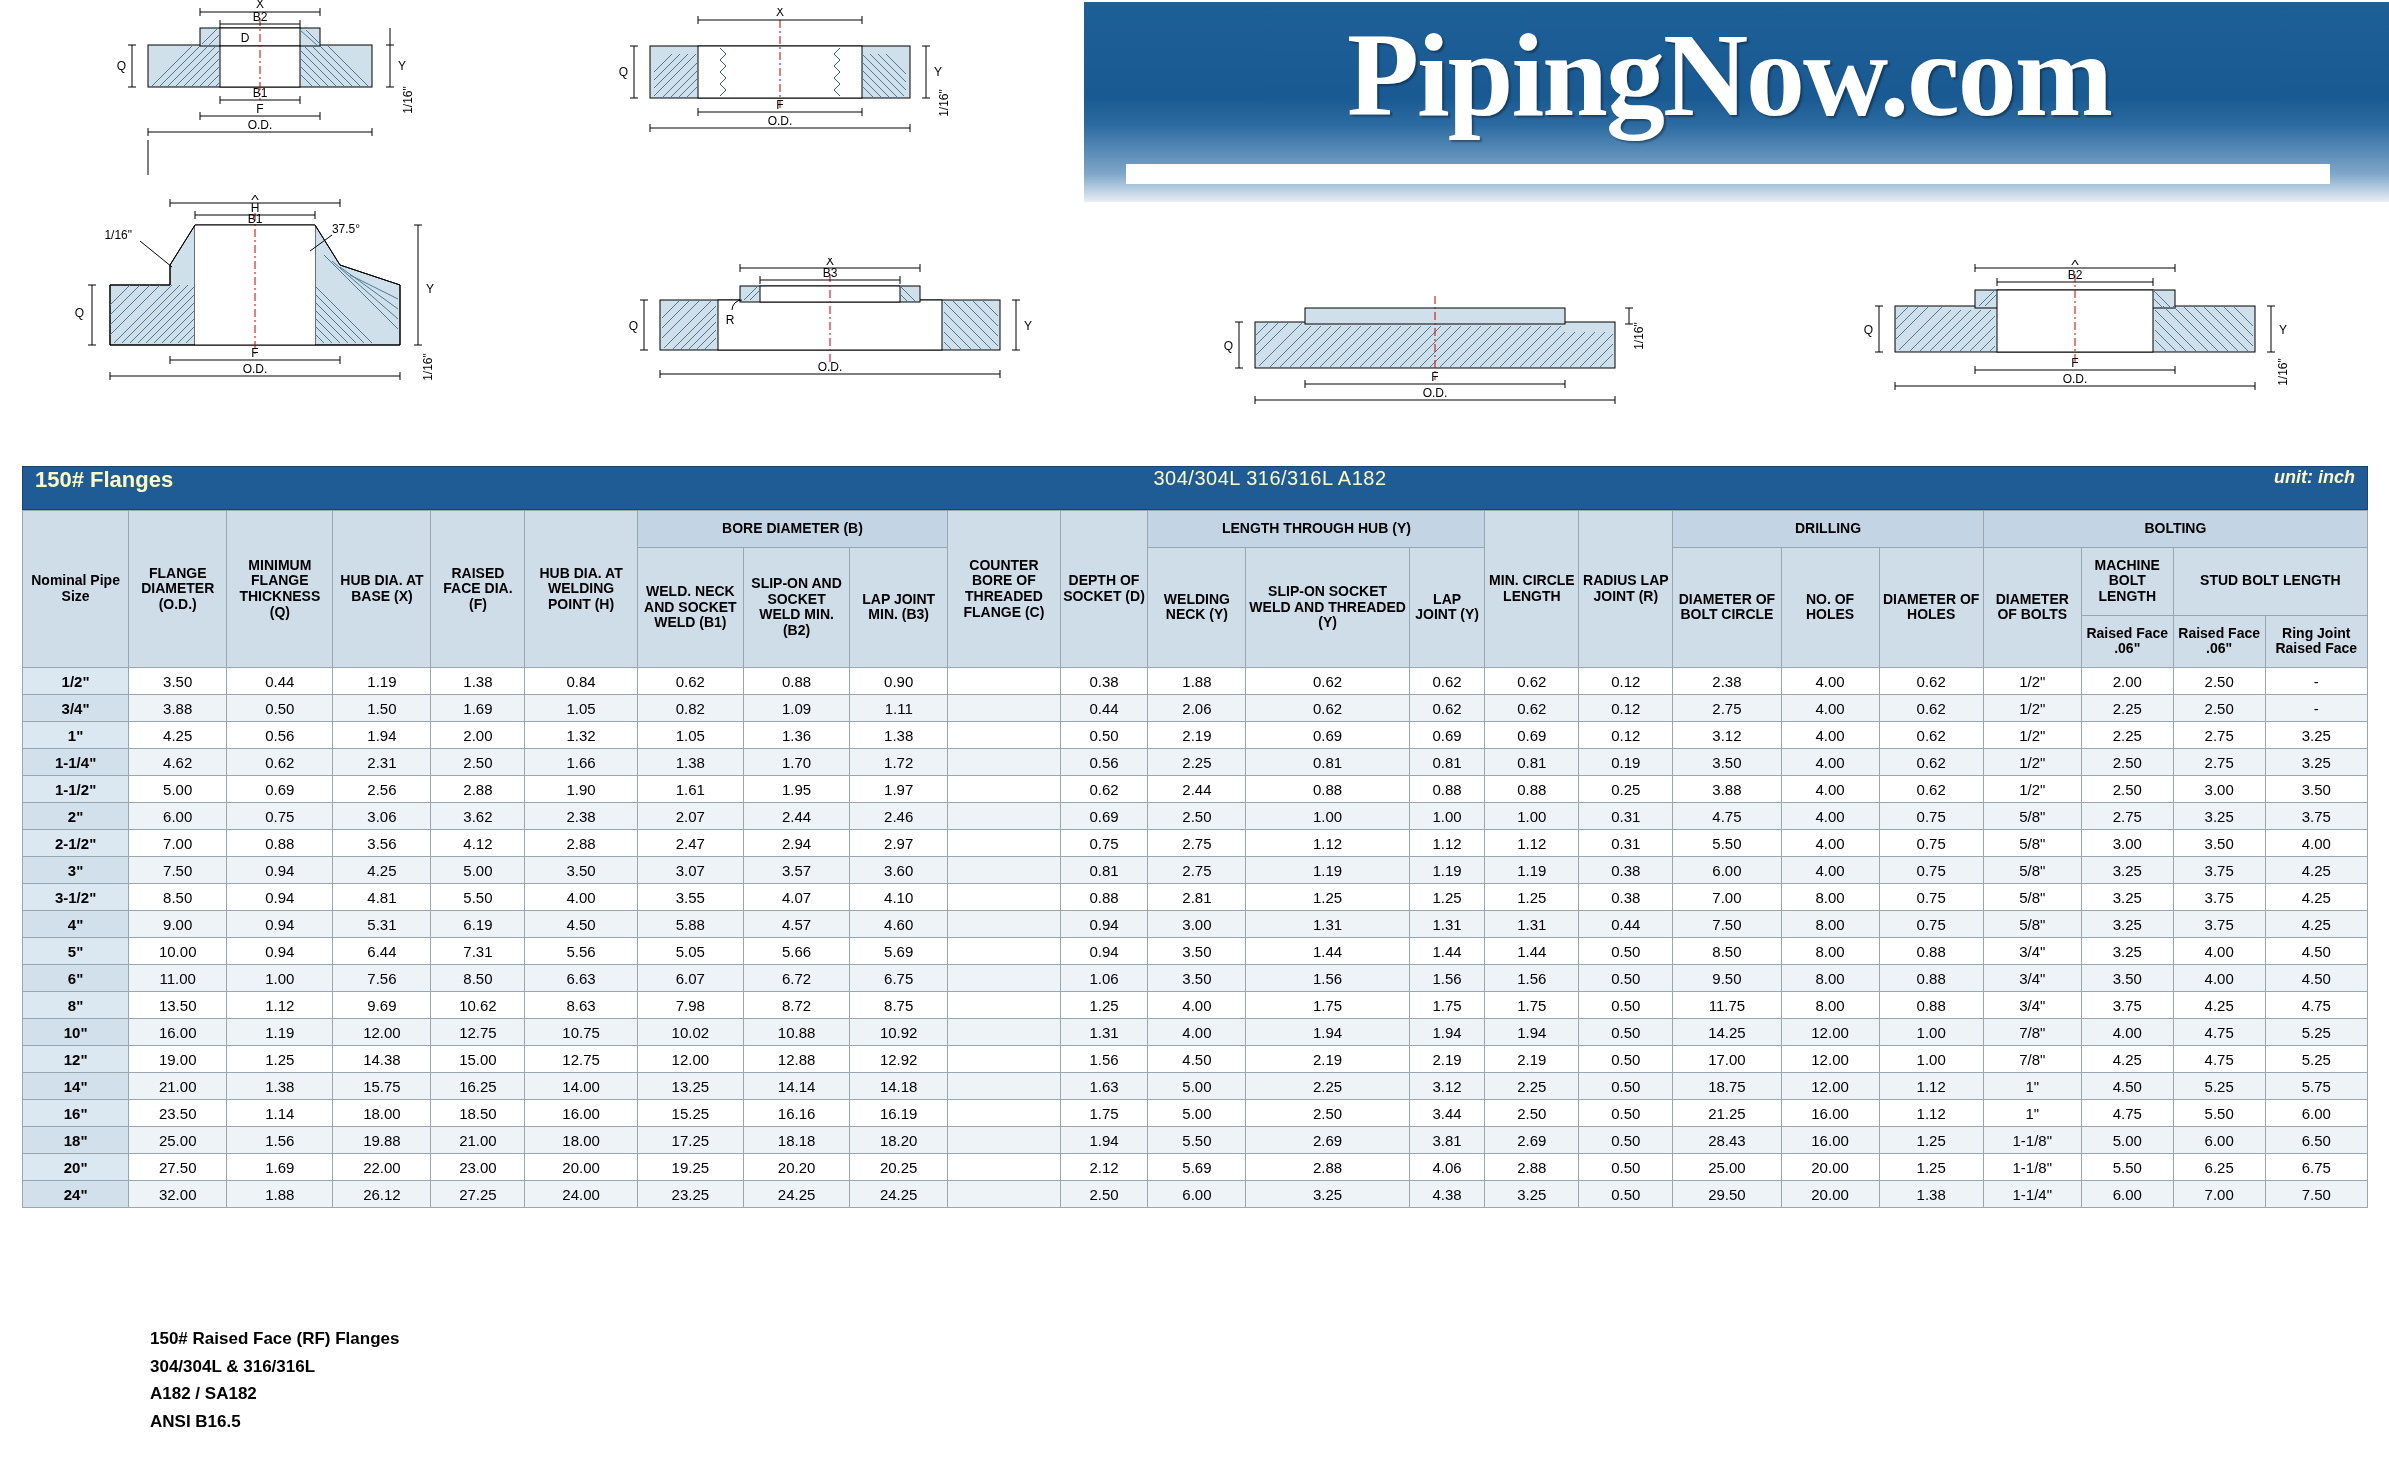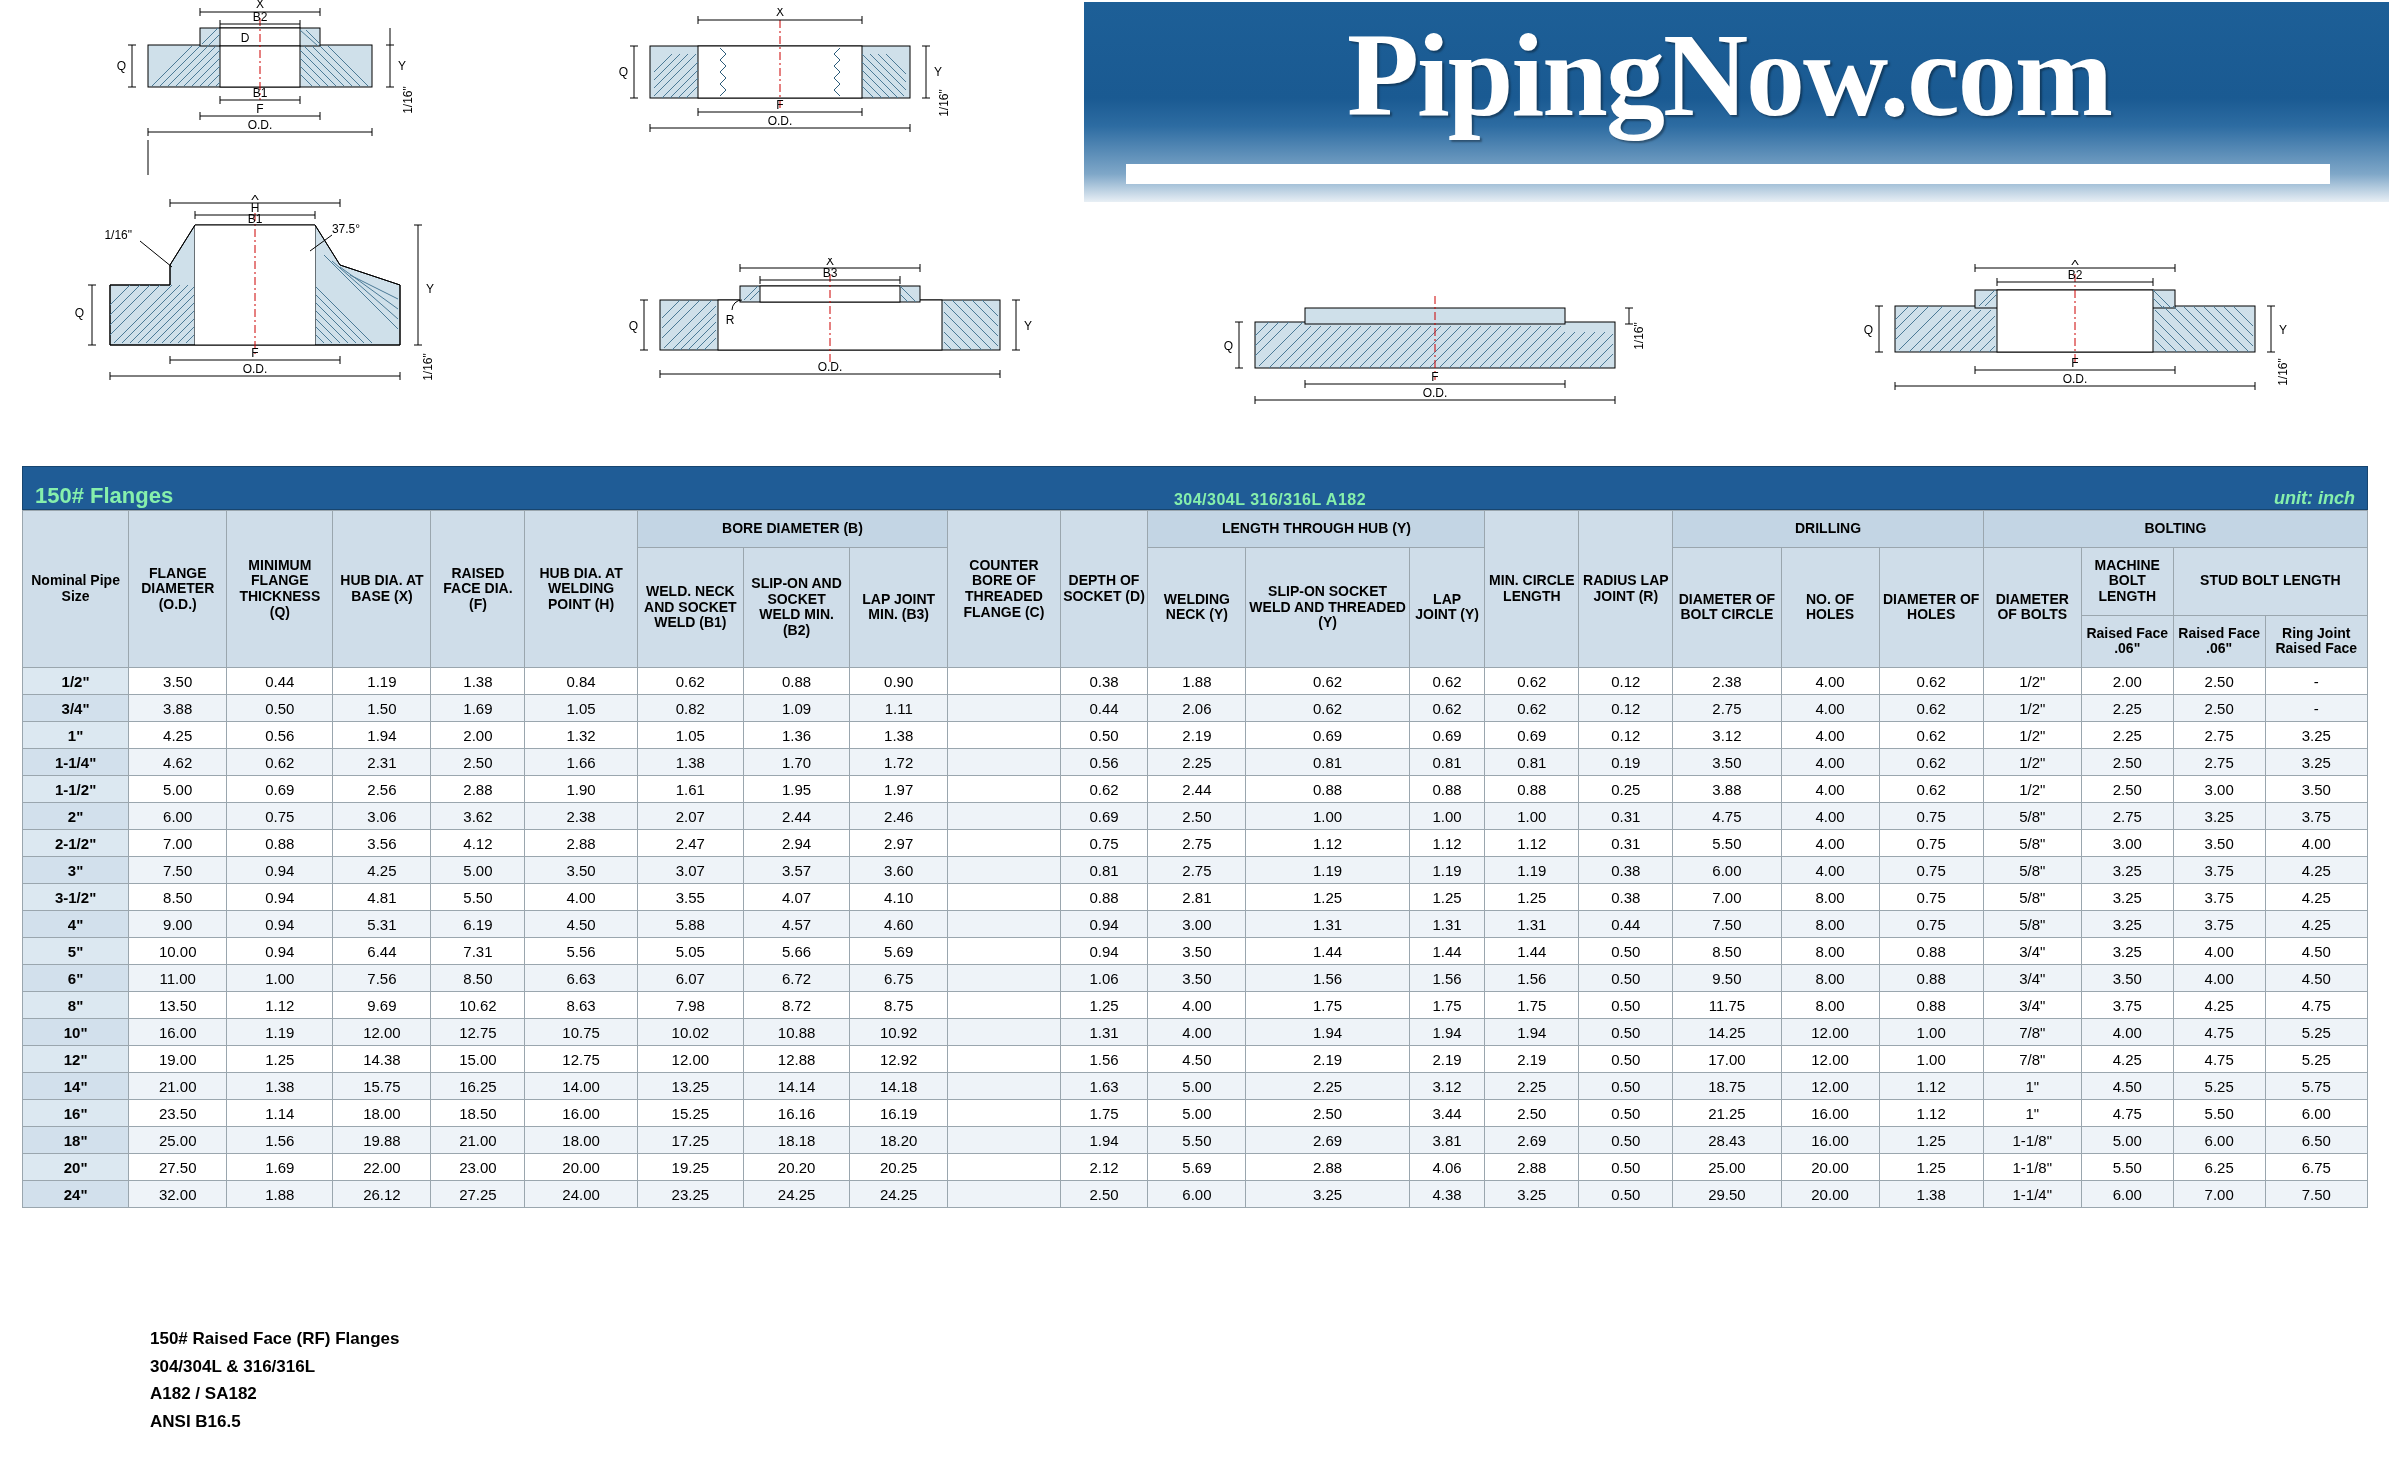--- a/index.html
+++ b/index.html
@@ -14,24 +14,24 @@
     font-family:"Liberation Serif",serif;font-weight:bold;font-size:118px;color:#ffffff;letter-spacing:-2px;
     text-shadow:2px 2px 2px rgba(0,0,0,.35);}
   .logo-bar{position:absolute;left:42px;bottom:18px;width:1204px;height:20px;background:#ffffff;}
 
   
   .draw{position:absolute;}
   .draw svg{display:block;}
 
   
   .tbl-wrap{position:absolute;left:22px;top:466px;width:2346px;}
-  .title-bar{height:42px;background:#1f5c96;color:#86efac;display:flex;align-items:flex-end;
+  .title-bar{height:42px;background:#1f5c96;color:#fef9c3;display:flex;align-items:flex-start;
      border:1px solid #17456f;}
   .title-bar .t1{font-size:22px;font-weight:bold;padding-left:12px;width:480px;}
-  .title-bar .t2{font-size:16px;font-weight:bold;flex:1;text-align:center;letter-spacing:.5px;}
+  .title-bar .t2{font-size:20px;font-weight:normal;flex:1;text-align:center;letter-spacing:.5px;}
   .title-bar .t3{font-size:18px;width:330px;text-align:right;padding-right:12px;font-style:italic;font-weight:bold;}
 
   table{border-collapse:collapse;table-layout:fixed;width:2346px;background:#fff;}
   th,td{border:1px solid #9aa6ae;font-size:14px;text-align:center;vertical-align:middle;}
   thead th{background:#cfdde9;font-weight:bold;line-height:1.12;padding:10px 1px;}
   thead th.grp{background:#c3d5e4;}
   tbody td{height:24px;background:#ffffff;font-size:15px;}
   tbody tr.alt td{background:#eef3f8;}
   tbody td.size{font-weight:bold;background:#dce8f1;}
   tbody tr.alt td.size{background:#d2e0ec;}

